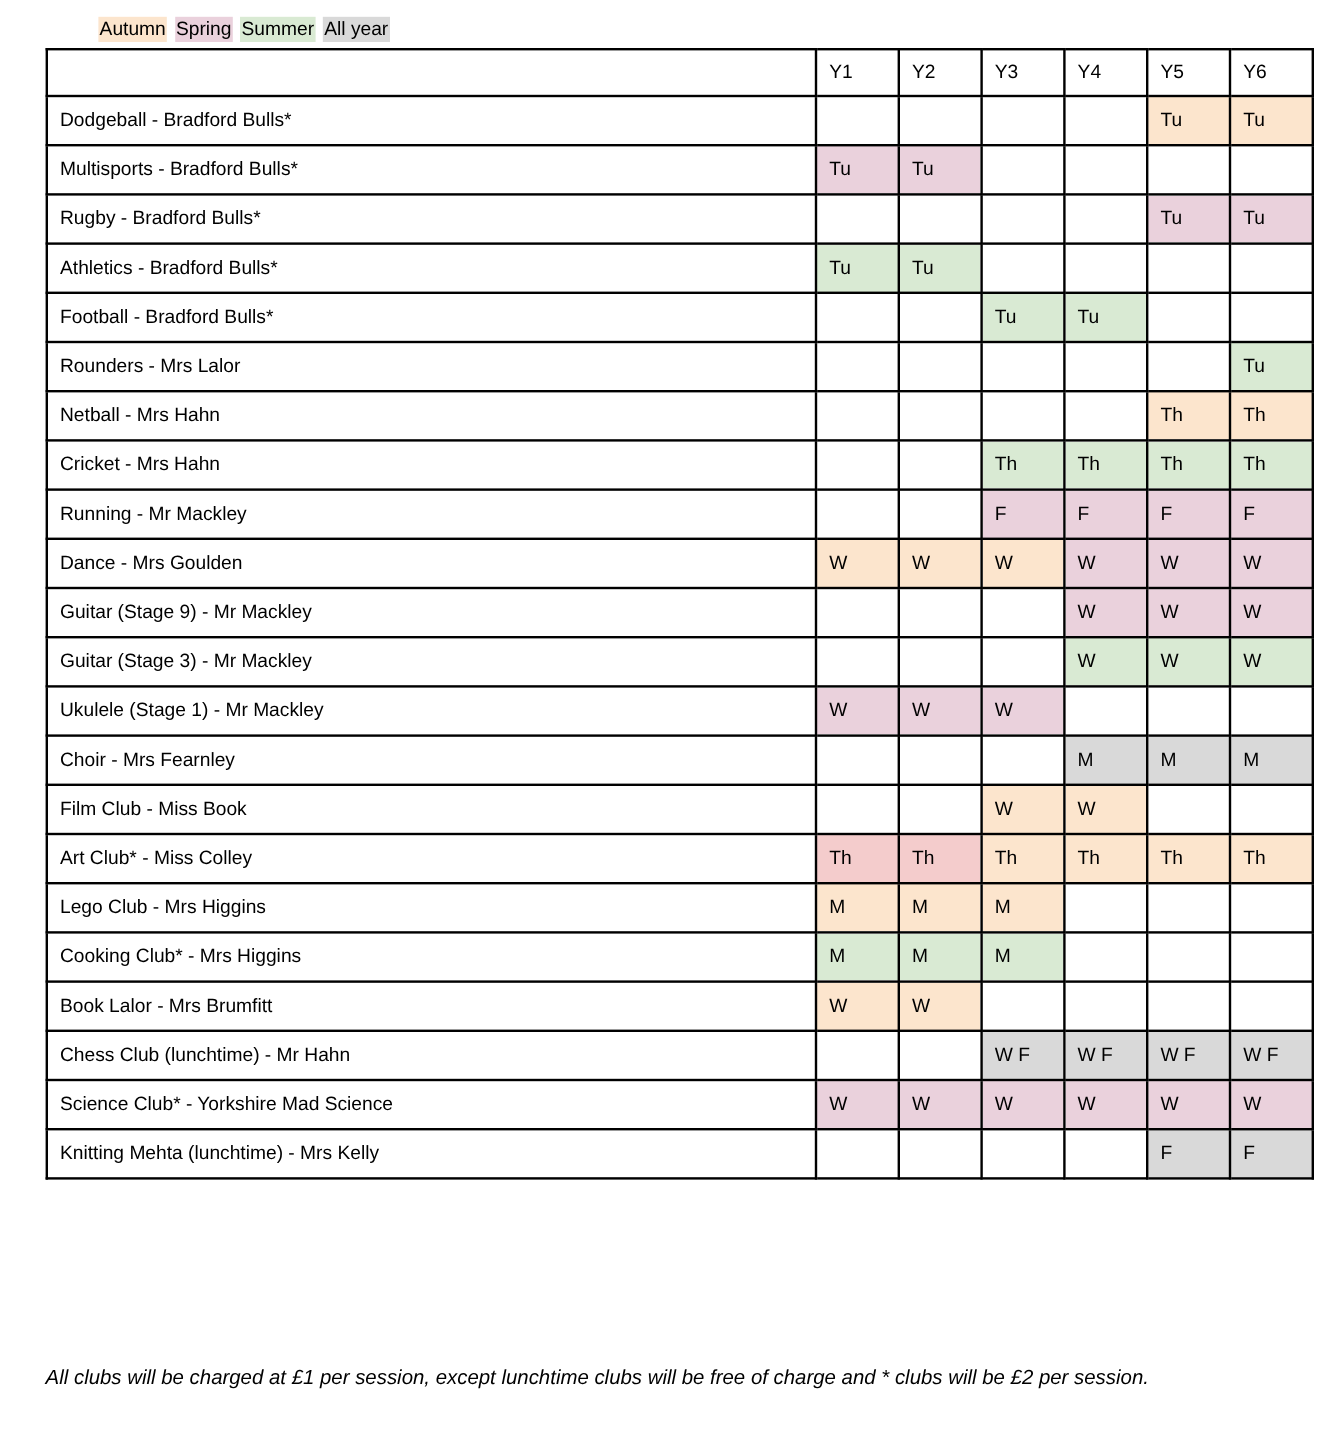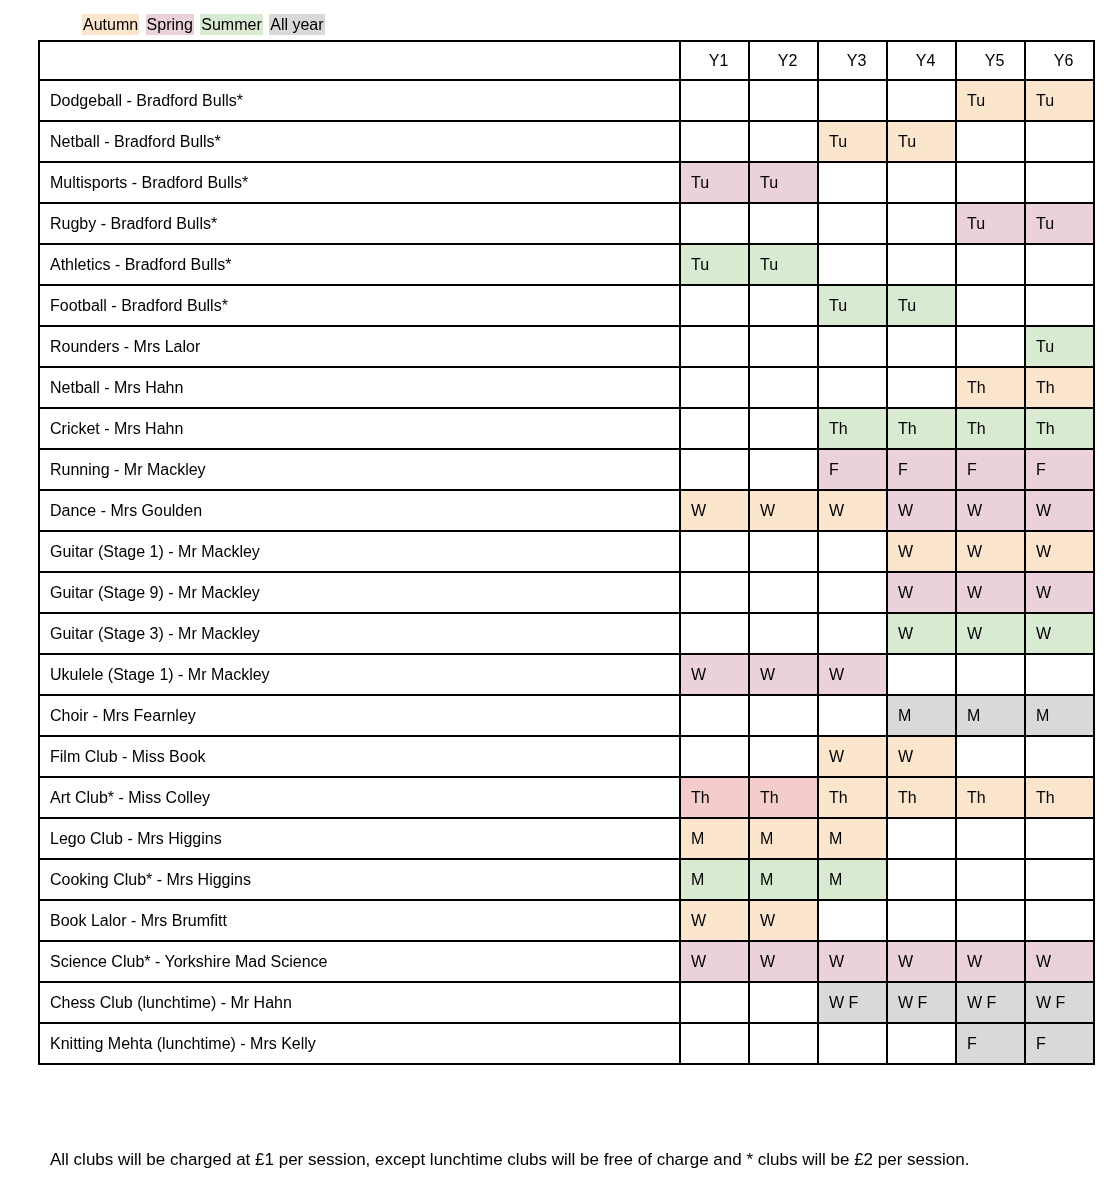--- a/index.html
+++ b/index.html
@@ -47,30 +47,31 @@
   th, td {
     border: 2px solid #000;
     font-size: 16px;
     font-weight: normal;
     text-align: left;
     vertical-align: middle;
     padding: 0 2px 0 10px;
     overflow: hidden;
     white-space: nowrap;
   }
-  thead th { height: 37px; text-align: center; }
+  thead th { height: 37px; }
   tbody td { height: 39px; }
   .footer {
     position: absolute;
     left: 38px;
     top: 1134px;
     width: 1030px;
     font-size: 17px;
     line-height: 27px;
-    margin: 12px;
+    margin: 0;
+    font-style: italic;
   }
 </style>
 </head>
 <body>
 
 <div class="page">
 
   <div class="legend" id="legend"><span class="chip" style="background: rgb(252, 229, 205);">Autumn</span><span class="sep"> </span><span class="chip" style="background: rgb(234, 209, 220);">Spring</span><span class="sep"> </span><span class="chip" style="background: rgb(217, 234, 211);">Summer</span><span class="sep"> </span><span class="chip" style="background: rgb(217, 217, 217);">All year</span></div>
 
   <table class="clubs">
@@ -98,29 +99,20 @@
         <tr>
           <td>Dodgeball - Bradford Bulls*</td>
           <td></td>
           <td></td>
           <td></td>
           <td></td>
           <td style="background: rgb(252, 229, 205);">Tu</td>
           <td style="background: rgb(252, 229, 205);">Tu</td>
         </tr>
         <tr>
-          <td>Netball - Bradford Bulls*</td>
-          <td></td>
-          <td></td>
-          <td style="background: rgb(252, 229, 205);">Tu</td>
-          <td style="background: rgb(252, 229, 205);">Tu</td>
-          <td></td>
-          <td></td>
-        </tr>
-        <tr>
           <td>Multisports - Bradford Bulls*</td>
           <td style="background: rgb(234, 209, 220);">Tu</td>
           <td style="background: rgb(234, 209, 220);">Tu</td>
           <td></td>
           <td></td>
           <td></td>
           <td></td>
         </tr>
         <tr>
           <td>Rugby - Bradford Bulls*</td>
@@ -188,29 +180,20 @@
         <tr>
           <td>Dance - Mrs Goulden</td>
           <td style="background: rgb(252, 229, 205);">W</td>
           <td style="background: rgb(252, 229, 205);">W</td>
           <td style="background: rgb(252, 229, 205);">W</td>
           <td style="background: rgb(234, 209, 220);">W</td>
           <td style="background: rgb(234, 209, 220);">W</td>
           <td style="background: rgb(234, 209, 220);">W</td>
         </tr>
         <tr>
-          <td>Guitar (Stage 1) - Mr Mackley</td>
-          <td></td>
-          <td></td>
-          <td></td>
-          <td style="background: rgb(252, 229, 205);">W</td>
-          <td style="background: rgb(252, 229, 205);">W</td>
-          <td style="background: rgb(252, 229, 205);">W</td>
-        </tr>
-        <tr>
           <td>Guitar (Stage 9) - Mr Mackley</td>
           <td></td>
           <td></td>
           <td></td>
           <td style="background: rgb(234, 209, 220);">W</td>
           <td style="background: rgb(234, 209, 220);">W</td>
           <td style="background: rgb(234, 209, 220);">W</td>
         </tr>
         <tr>
           <td>Guitar (Stage 3) - Mr Mackley</td>
@@ -278,38 +261,38 @@
         <tr>
           <td>Book Lalor - Mrs Brumfitt</td>
           <td style="background: rgb(252, 229, 205);">W</td>
           <td style="background: rgb(252, 229, 205);">W</td>
           <td></td>
           <td></td>
           <td></td>
           <td></td>
         </tr>
         <tr>
-          <td>Science Club* - Yorkshire Mad Science</td>
-          <td style="background: rgb(234, 209, 220);">W</td>
-          <td style="background: rgb(234, 209, 220);">W</td>
-          <td style="background: rgb(234, 209, 220);">W</td>
-          <td style="background: rgb(234, 209, 220);">W</td>
-          <td style="background: rgb(234, 209, 220);">W</td>
-          <td style="background: rgb(234, 209, 220);">W</td>
-        </tr>
-        <tr>
           <td>Chess Club (lunchtime) - Mr Hahn</td>
           <td></td>
           <td></td>
           <td style="background: rgb(217, 217, 217);">W F</td>
           <td style="background: rgb(217, 217, 217);">W F</td>
           <td style="background: rgb(217, 217, 217);">W F</td>
           <td style="background: rgb(217, 217, 217);">W F</td>
         </tr>
         <tr>
+          <td>Science Club* - Yorkshire Mad Science</td>
+          <td style="background: rgb(234, 209, 220);">W</td>
+          <td style="background: rgb(234, 209, 220);">W</td>
+          <td style="background: rgb(234, 209, 220);">W</td>
+          <td style="background: rgb(234, 209, 220);">W</td>
+          <td style="background: rgb(234, 209, 220);">W</td>
+          <td style="background: rgb(234, 209, 220);">W</td>
+        </tr>
+        <tr>
           <td>Knitting Mehta (lunchtime) - Mrs Kelly</td>
           <td></td>
           <td></td>
           <td></td>
           <td></td>
           <td style="background: rgb(217, 217, 217);">F</td>
           <td style="background: rgb(217, 217, 217);">F</td>
         </tr>
       </tbody>
   </table>

